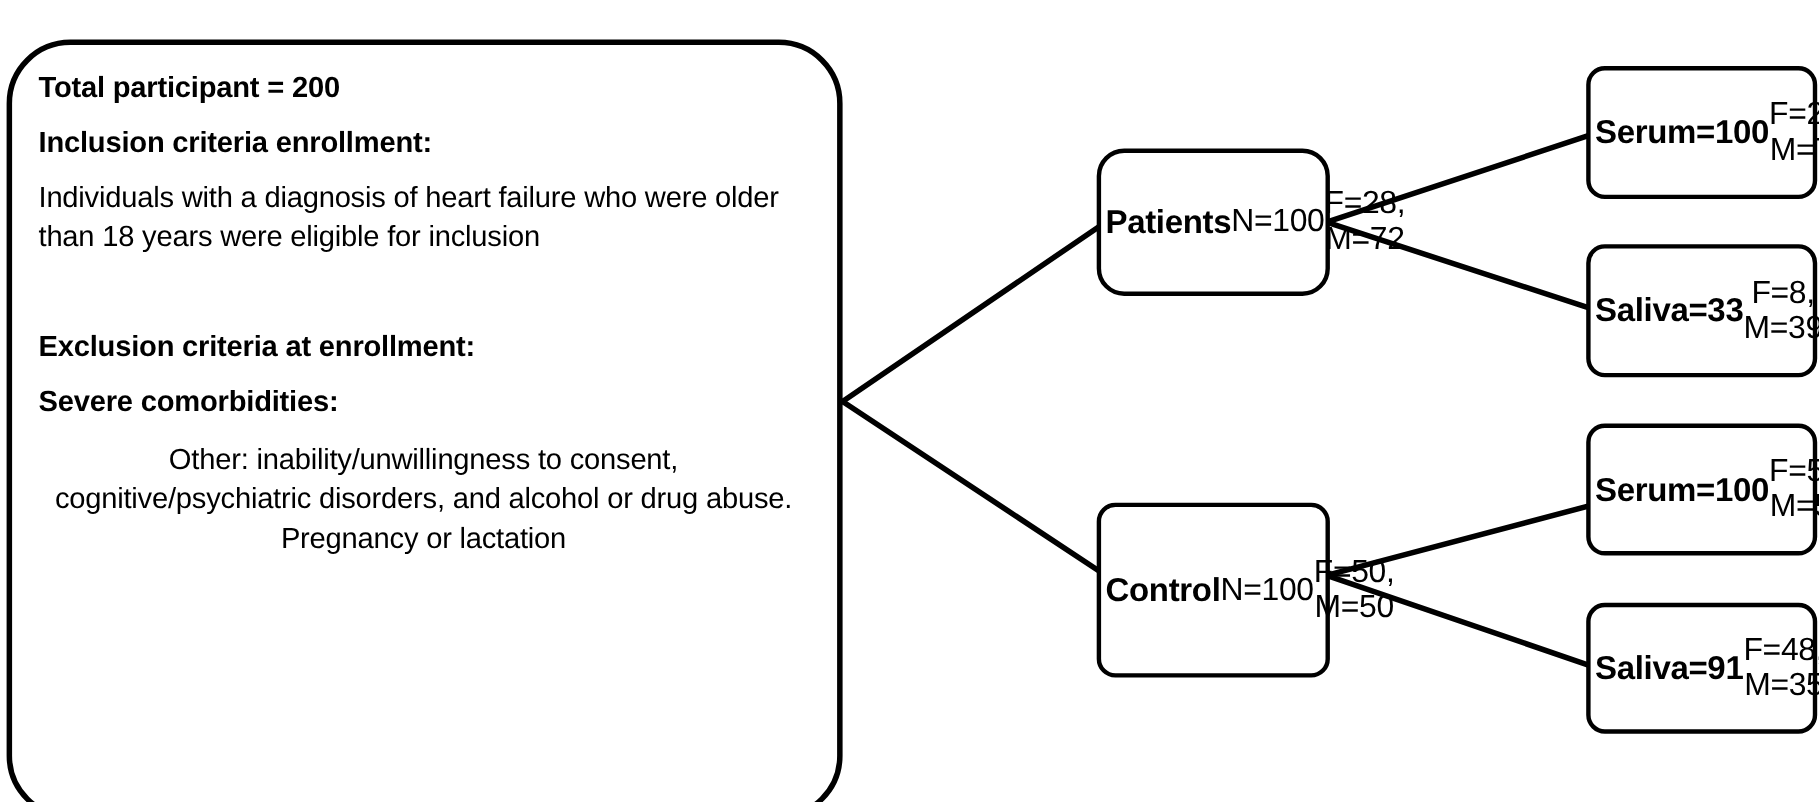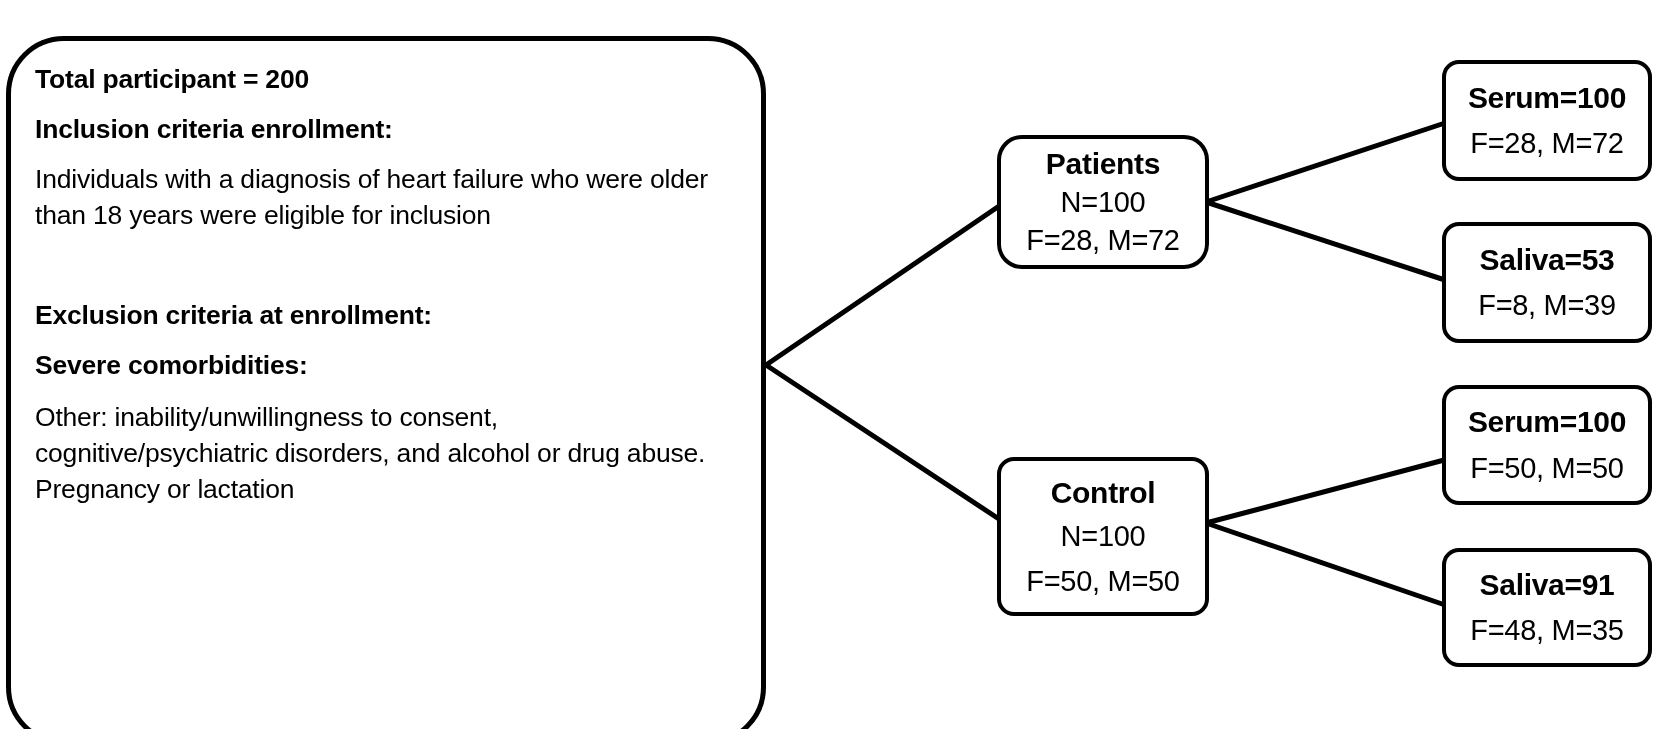--- a/index.html
+++ b/index.html
@@ -50,29 +50,30 @@
     letter-spacing: -0.2px;
   }
   .criteria-box .block.bold {
     font-weight: bold;
   }
   .criteria-box .block.gap-before {
     margin-top: 64px;
   }
   .criteria-box .block.small-gap-before {
     margin-top: 16px;
+    text-align: center;
   }
   .node {
     position: absolute;
     box-sizing: border-box;
     border: 4px solid #000000;
     border-radius: 17px;
     background: #ffffff;
     display: flex;
-    flex-direction: column;
+    flex-direction: row;
     justify-content: space-evenly;
     align-items: center;
     text-align: center;
     z-index: 1;
     padding: 2px 4px;
   }
   .node .node-title {
     font-weight: bold;
     font-size: 30px;
     line-height: 1.1;
@@ -124,21 +125,21 @@
     <div class="node-line">N=100</div>
     <div class="node-line">F=50, M=50</div>
   </div>
 
   <div class="node node-patients-serum">
     <div class="node-title">Serum=100</div>
     <div class="node-line">F=28, M=72</div>
   </div>
 
   <div class="node node-patients-saliva">
-    <div class="node-title">Saliva=53</div>
+    <div class="node-title">Saliva=33</div>
     <div class="node-line">F=8, M=39</div>
   </div>
 
   <div class="node node-control-serum">
     <div class="node-title">Serum=100</div>
     <div class="node-line">F=50, M=50</div>
   </div>
 
   <div class="node node-control-saliva">
     <div class="node-title">Saliva=91</div>

